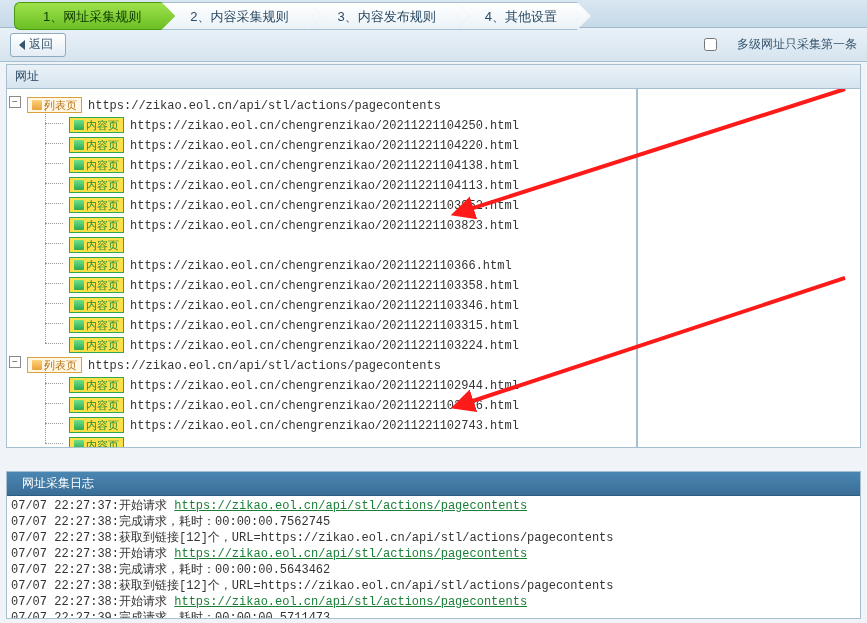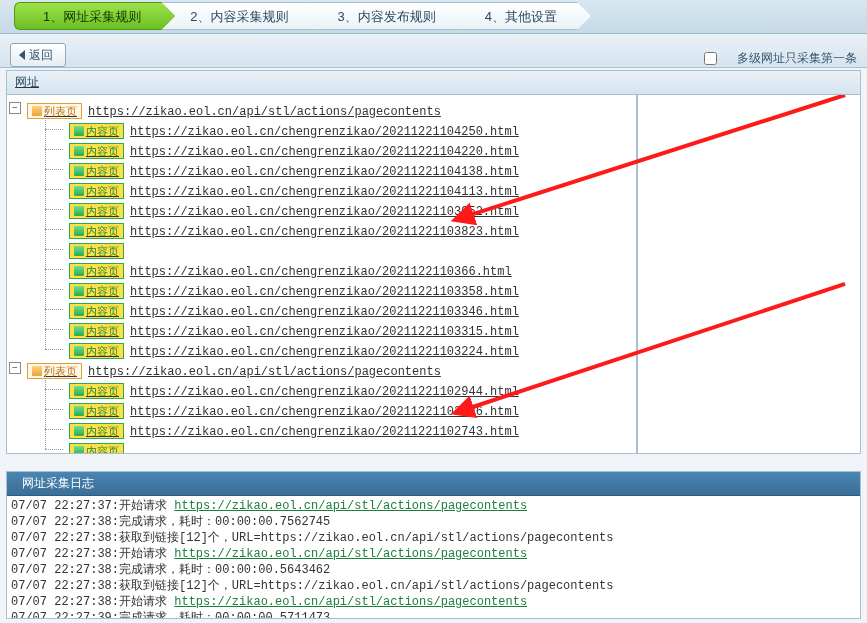--- a/index.html
+++ b/index.html
@@ -9,21 +9,21 @@
     font-size: 12px;
     background: #f0f4f8;
     color: #333;
     width: 867px;
     height: 623px;
     overflow: hidden;
     position: relative;
   }
   .tabs {
     display: flex;
-    height: 34px;
+    height: 28px;
     background: linear-gradient(#d9e7f0,#c5d9e8);
     border-bottom: 1px solid #9fb9cc;
     padding: 2px 14px 0 14px;
     gap: 0;
   }
   .tab-step {
     position: relative;
     height: 28px;
     line-height: 24px;
     padding: 2px 34px 2px 28px;
@@ -38,21 +38,21 @@
   }
   .tab-step:first-child { margin-left: 0; clip-path: polygon(0 0, calc(100% - 14px) 0, 100% 50%, calc(100% - 14px) 100%, 0 100%); border-radius: 6px 0 0 6px; }
   .tab-step.active {
     background: linear-gradient(#9fe24a,#6bbf25);
     color: #0d3b00;
     border-color: #4a9a0f;
     z-index: 5;
   }
   .toolbar {
     display: flex;
-    align-items: flex-end;
+    align-items: center;
     height: 34px;
     padding: 0 10px;
     background: linear-gradient(#e9f1f7,#d6e4ef);
     border-bottom: 1px solid #a6bfd1;
   }
   .btn-back {
     display: inline-flex;
     align-items: center;
     gap: 4px;
     height: 24px;
@@ -75,21 +75,20 @@
     display: flex;
     align-items: center;
     gap: 20px;
     color: #35556f;
   }
   .toolbar-right input { margin: 0; }
   .panel {
     margin: 2px 6px;
     border: 1px solid #a6bfd1;
     background: #fff;
-    text-decoration: underline;
   }
   .panel-title {
     background: linear-gradient(#eaf2f8,#d6e4ef);
     border-bottom: 1px solid #a6bfd1;
     padding: 3px 8px;
     font-size: 12px;
     color: #2b4a63;
   }
   .tree-wrap {
     height: 358px;

